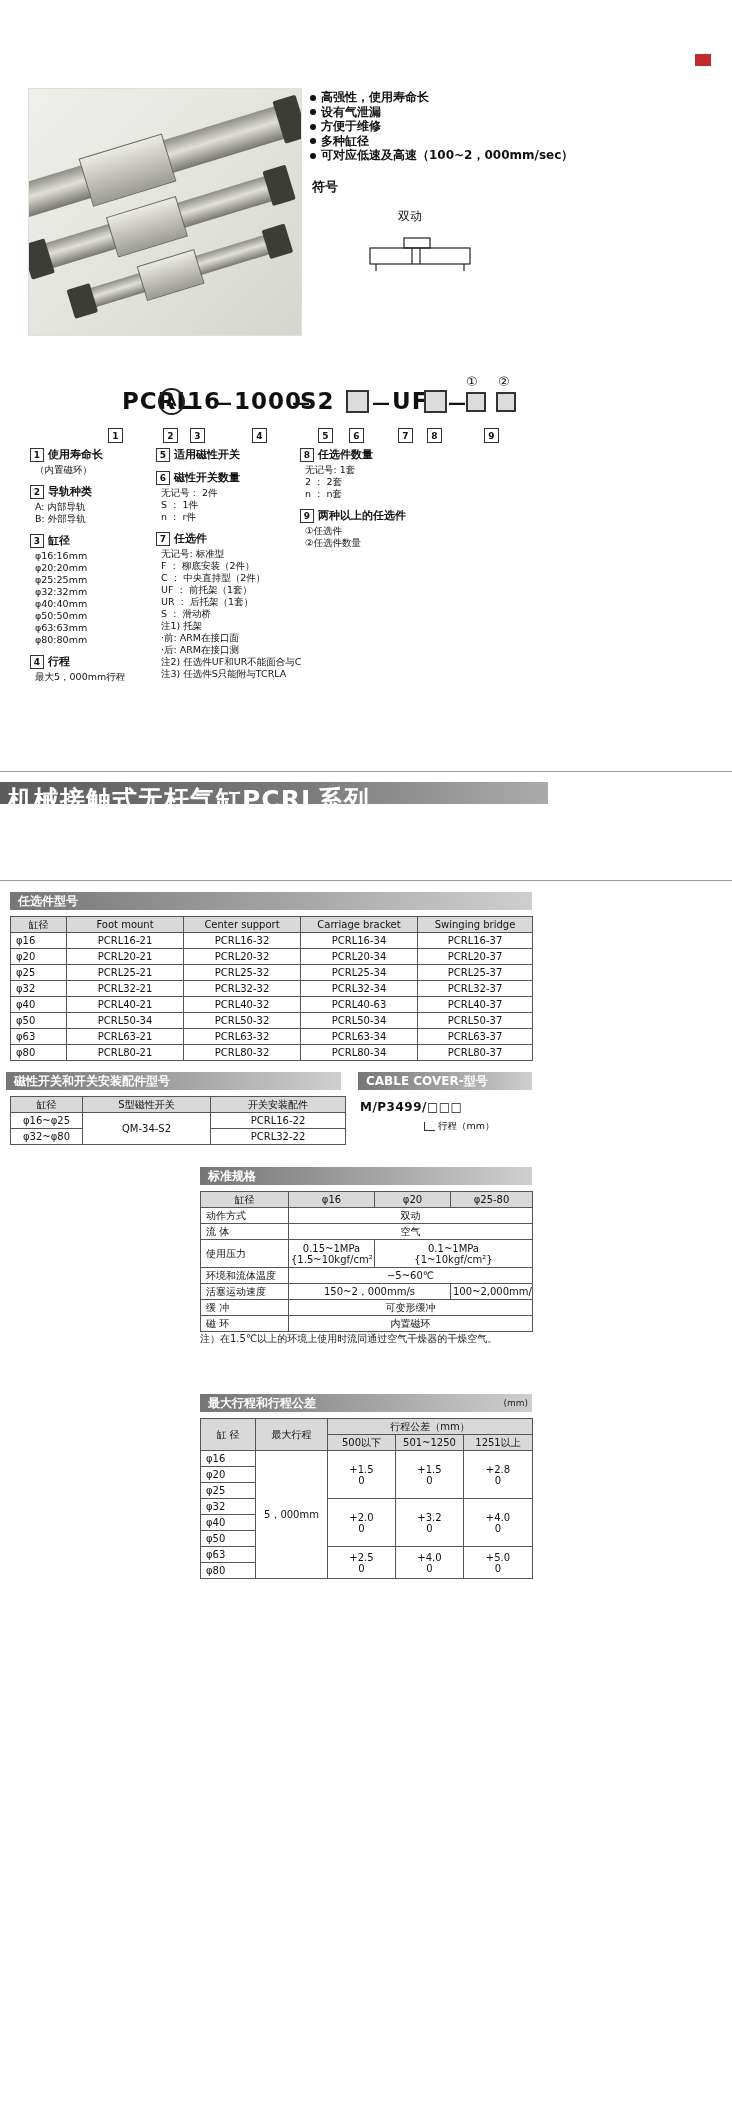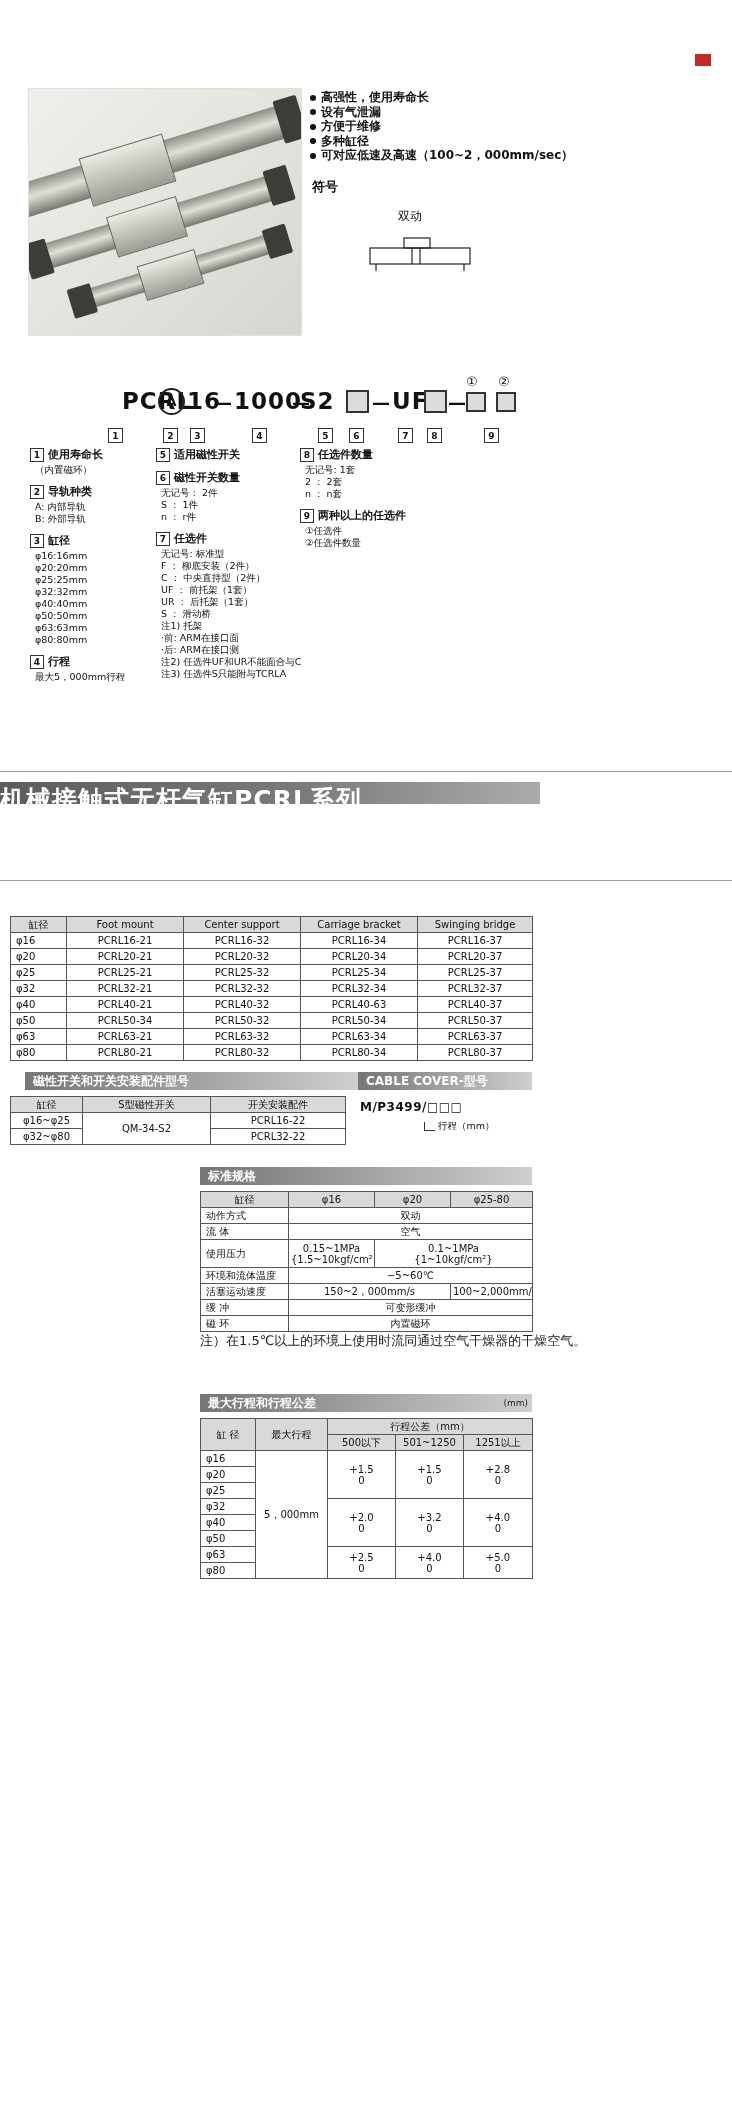--- a/index.html
+++ b/index.html
@@ -54,29 +54,29 @@
   .legend-item { margin-bottom:9px; }
   .legend-head { display:flex; align-items:center; gap:4px; font-weight:bold; font-size:11px; margin-bottom:2px; }
   .legend-num { width:12px; height:12px; border:1px solid #333; font-size:9px; display:flex; align-items:center;
                 justify-content:center; font-weight:bold; flex:none; background:#fff; }
   .legend-lines div { font-size:9.5px; line-height:12px; padding-left:5px; white-space:nowrap; }
 
   .rule { background:#9a9a9a; height:1px; }
 
   
   .banner { background:linear-gradient(90deg,#5c5c5c 0%, #7a7a7a 55%, #ababab 100%);
-            color:#fff; font-size:25px; font-weight:bold; height:22px; line-height:35px; padding-left:0; letter-spacing:1px; }
+            color:#fff; font-size:25px; font-weight:bold; height:22px; line-height:35px; padding-left:8px; letter-spacing:1px; }
 
   
   table.tbl { border-collapse:collapse; background:#fff; table-layout:fixed; }
   .tbl td, .tbl th { border:1px solid #555; font-size:10px; padding:0 2px; text-align:center; height:15px; font-weight:normal; overflow:hidden; }
   .tbl th { background:#d9d9d9; }
   .tbl td.lft { text-align:left; padding-left:5px; }
   .two-line div { line-height:11px; }
-  .note { font-size:13px; color:#222; }
+  .note { font-size:10px; color:#222; }
 
   .cable-code { font-size:12px; font-weight:bold; letter-spacing:0.5px; }
   .elbow { display:inline-block; width:10px; height:8px; border-left:1px solid #333; border-bottom:1px solid #333; margin-right:3px; vertical-align:middle; }
   .cable-note { font-size:9.5px; }
 </style>
 </head>
 <body>
 
 <div class="page">
 
@@ -257,20 +257,21 @@
         <div>①任选件</div>
         <div>②任选件数量</div>
       </div>
     </div>
   </div>
 
   <div class="abs rule" style="left:0; top:771px; width:732px;"></div>
   <div class="abs banner" style="left:0; top:782px; width:540px;">机械接触式无杆气缸PCRL系列</div>
   <div class="abs rule" style="left:0; top:880px; width:732px;"></div>
 
+  <div class="abs bar" style="left:10px; top:892px; width:514px;">任选件型号</div>
   <table class="tbl abs" style="left:10px; top:916px; width:522px;">
     <colgroup>
         <col style="width:56px">
         <col style="width:117px">
         <col style="width:117px">
         <col style="width:117px">
         <col style="width:115px">
       </colgroup>
     <tbody>
         <tr>
@@ -332,21 +333,21 @@
     <tr>
           <td class="lft">φ80</td>
           <td>PCRL80-21</td>
           <td>PCRL80-32</td>
           <td>PCRL80-34</td>
           <td>PCRL80-37</td>
         </tr>
   </tbody>
     </table>
 
-  <div class="abs bar" style="left:25px; top:1072px; width:327px;">磁性开关和开关安装配件型号</div>
+  <div class="abs bar" style="left:6px; top:1072px; width:327px;">磁性开关和开关安装配件型号</div>
   <div class="abs bar" style="left:358px; top:1072px; width:166px;">CABLE COVER-型号</div>
 
   <table class="tbl abs" style="left:10px; top:1096px; width:335px;">
     <colgroup>
         <col style="width:72px">
         <col style="width:128px">
         <col style="width:135px">
       </colgroup>
     <tbody>
         <tr>

